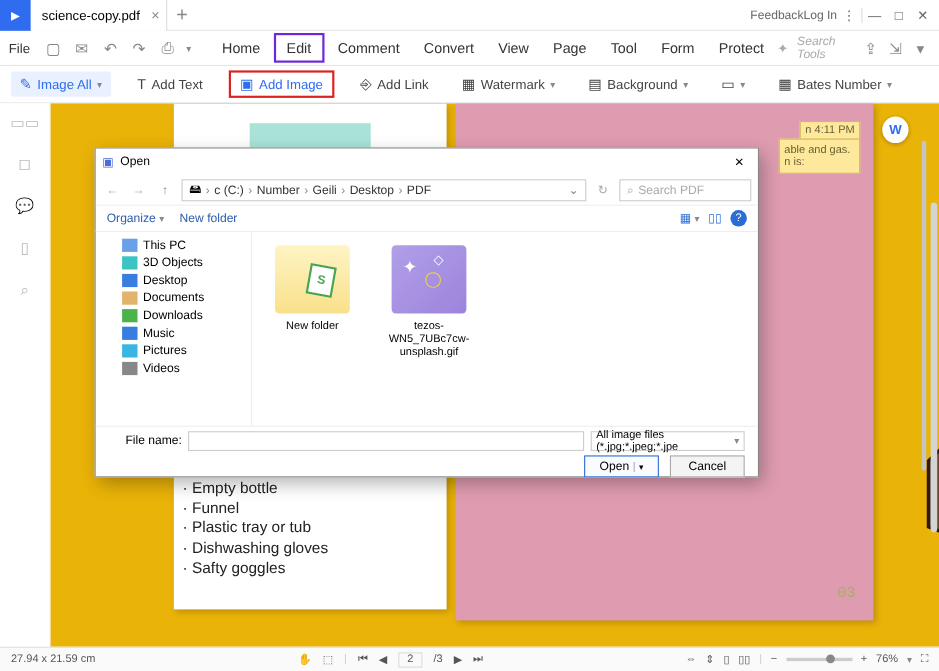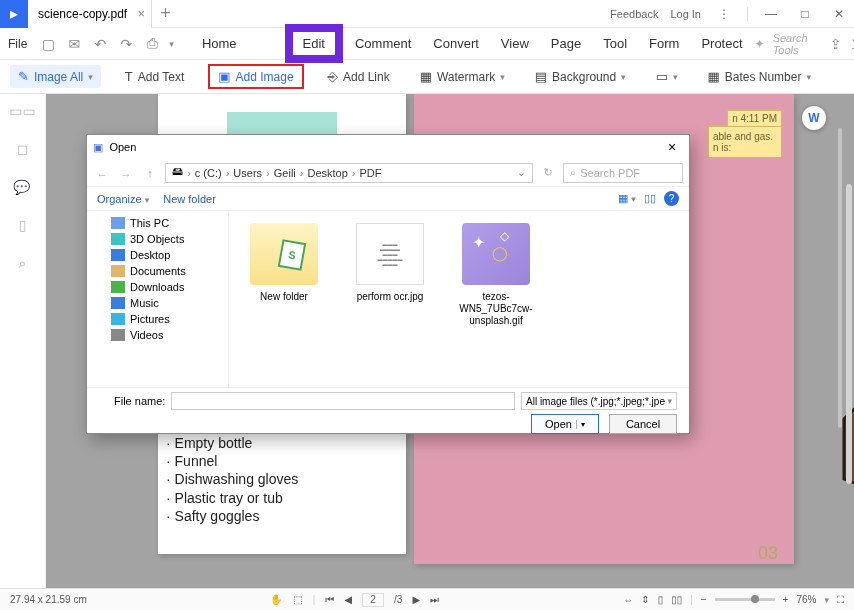--- a/index.html
+++ b/index.html
@@ -5,58 +5,58 @@
   * { box-sizing: border-box; font-family: "Segoe UI", Arial, sans-serif; }
   body { margin: 0; width: 854px; height: 610px; background: #fff; overflow: hidden; position: relative; }
   
   
   .titlebar { height: 28px; background: #fff; display: flex; align-items: center; border-bottom: 1px solid #e5e5e5; }
   .app-icon { width: 28px; height: 28px; background: #2f6cf0; display: flex; align-items: center; justify-content: center; color: #fff; font-size: 16px; }
   .tab { display: flex; align-items: center; gap: 8px; background: #fff; border-right: 1px solid #ddd; height: 28px; padding: 0 24px 0 10px; font-size: 12px; position: relative; }
   .tab-close { color: #888; font-size: 13px; cursor: pointer; position: absolute; right: 6px; }
   .tab-add { color: #888; font-size: 18px; padding: 0 8px; cursor: pointer; }
   .titlebar-spacer { flex: 1; }
-  .titlebar-right { display: flex; align-items: center; gap: 12px; padding-right: 4px; font-size: 11px; color: #666; justify-content: center; }
+  .titlebar-right { display: flex; align-items: center; padding-right: 4px; font-size: 11px; color: #666; justify-content: center; }
   .win-btn { width: 22px; height: 22px; display: flex; align-items: center; justify-content: center; color: #666; font-size: 12px; cursor: pointer; }
   
   
   .menubar { height: 32px; display: flex; align-items: center; border-bottom: 1px solid #e5e5e5; padding: 0 4px; gap: 2px; }
   .menubar-left { display: flex; align-items: center; gap: 8px; }
   .menu-icon { width: 18px; height: 18px; color: #888; display: flex; align-items: center; justify-content: center; font-size: 14px; cursor: pointer; }
   .file-label { font-size: 12px; color: #333; padding: 0 4px; cursor: pointer; }
   .menu-tabs { display: flex; align-items: center; gap: 2px; margin-left: 16px; }
   .menu-tab { padding: 4px 10px; font-size: 13px; color: #333; cursor: pointer; }
-  .menu-tab.active { border: 8px solid #6d28d9; margin-left: 36px; }
+  .menu-tab.active { border: 2px solid #6d28d9; }
   .menubar-right { margin-left: auto; display: flex; align-items: center; gap: 8px; padding-right: 6px; font-size: 12px; color: #aaa; }
   .search-tools { font-size: 11px; font-style: italic; }
   
   
   .toolbar { height: 34px; background: #fff; border-bottom: 1px solid #e5e5e5; display: flex; align-items: center; padding: 0 10px; gap: 18px; }
   .tool-btn { display: flex; align-items: center; gap: 5px; font-size: 12px; color: #444; cursor: pointer; padding: 4px 6px; }
   .tool-btn.edit-all { background: #e9f0ff; color: #2f6cf0; border-radius: 3px; padding: 4px 8px; }
   .tool-btn.add-image { border: 2px solid #d22; color: #2f6cf0; padding: 3px 8px; }
   .tool-icon { font-size: 13px; }
   .caret { font-size: 9px; color: #888; }
   
   
   .main { position: relative; height: calc(610px - 28px - 32px - 34px - 22px); display: flex; }
   .left-gutter { width: 46px; background: #fff; border-right: 1px solid #eee; display: flex; flex-direction: column; align-items: center; padding-top: 8px; gap: 20px; }
   .gutter-icon { width: 18px; height: 18px; color: #bbb; font-size: 14px; display: flex; align-items: center; justify-content: center; cursor: pointer; }
-  .doc-area { flex: 1; background: #a3a3a3; position: relative; overflow: hidden; }
+  .doc-area { flex: 1; background: #eab308; position: relative; overflow: hidden; }
   .page-left { position: absolute; left: 112px; top: 0; width: 248px; height: 460px; background: #fff; box-shadow: 2px 2px 6px rgba(0,0,0,0.2); }
   .page-right { position: absolute; left: 368px; top: 0; width: 380px; height: 470px; background: #df9cb0; box-shadow: 2px 2px 6px rgba(0,0,0,0.2); }
   
   .yellow-note { position: absolute; right: 12px; top: 32px; width: 74px; background: #fde89b; border: 1px solid #d4b960; font-size: 10px; padding: 4px; color: #6a6135; }
   .yellow-time { position: absolute; right: 12px; top: 16px; background: #fde89b; border: 1px solid #d4b960; font-size: 10px; padding: 2px 4px; color: #6a6135; }
   
   .materials { position: absolute; left: 120px; top: 340px; width: 230px; font-size: 14px; color: #222; line-height: 1.3; }
   .materials-item::before { content: "· "; }
   
   .volcano { position: absolute; left: 400px; top: 205px; width: 330px; height: 260px; }
-  .page-num { position: absolute; right: 16px; bottom: 0; font-size: 18px; color: #aa6; }
+  .page-num { position: absolute; right: 16px; bottom: 16px; font-size: 14px; color: #aa6; font-family: Liberation Mono, monospace; }
   
   .right-scroll { position: absolute; right: 2px; top: 90px; width: 6px; height: 300px; background: #d4d4d4; border-radius: 3px; }
   .content-scroll { position: absolute; right: 12px; top: 34px; width: 4px; height: 300px; background: #c4c4c4; border-radius: 2px; }
   
   .w-bubble { position: absolute; right: 28px; top: 12px; width: 24px; height: 24px; background: #fff; border-radius: 50%; box-shadow: 0 1px 4px rgba(0,0,0,0.3); display: flex; align-items: center; justify-content: center; color: #2f6cf0; font-weight: bold; font-size: 12px; }
   
   
   .dialog { position: absolute; left: 40px; top: 40px; width: 604px; height: 300px; background: #fff; border: 1px solid #888; box-shadow: 4px 6px 16px rgba(0,0,0,0.3); font-size: 11px; z-index: 10; }
   .dlg-title { height: 24px; display: flex; align-items: center; padding: 0 6px; gap: 6px; }
   .dlg-title-text { flex: 1; }
@@ -81,21 +81,21 @@
   .file-thumb { width: 68px; height: 62px; margin: 0 auto 6px; display: flex; align-items: center; justify-content: center; }
   .folder-thumb { background: linear-gradient(#fef4c4,#f9e08a); border-radius: 4px; position: relative; }
   .folder-thumb::after { content: "S"; position: absolute; color: #4ba54e; background: #fff; border: 2px solid #4ba54e; width: 20px; height: 24px; font-weight: bold; display: flex; align-items: center; justify-content: center; top: 18px; left: 30px; transform: rotate(10deg); }
   .doc-thumb { background: #fff; border: 1px solid #ddd; font-size: 5px; line-height: 1; padding: 4px; color: #888; }
   .gif-thumb { background: linear-gradient(135deg,#b19fe8,#9c84dc); border-radius: 4px; position: relative; }
   .tile-label { font-size: 10px; line-height: 1.2; word-wrap: break-word; }
   
   .dlg-footer { height: 48px; border-top: 1px solid #eee; padding: 4px 12px; }
   .filename-row { display: flex; align-items: center; gap: 6px; margin-bottom: 4px; padding-left: 15px; }
   .filename-input { flex: 1; height: 18px; border: 1px solid #ccc; }
-  .filetype-select { width: 156px; height: 18px; border: 1px solid #ccc; font-size: 10px; padding: 0 4px; display: flex; align-items: center; justify-content: space-between; }
+  .filetype-select { width: 140px; height: 18px; border: 1px solid #ccc; font-size: 10px; padding: 0 4px; display: flex; align-items: center; justify-content: space-between; }
   .btn-row { display: flex; justify-content: flex-end; gap: 10px; }
   .dlg-btn { width: 68px; height: 20px; border: 1px solid #aaa; background: #f4f4f4; font-size: 11px; display: flex; align-items: center; justify-content: center; cursor: pointer; }
   .dlg-btn.primary { border: 1px solid #2a6dd4; background: #f9fbff; }
   
   
   .statusbar { height: 22px; background: #fafafa; border-top: 1px solid #e0e0e0; display: flex; align-items: center; padding: 3px 10px; font-size: 10px; color: #555; position: absolute; bottom: 0; left: 0; right: 0; }
   .statusbar-center { margin-left: auto; display: flex; align-items: center; gap: 10px; }
   .statusbar-right { margin-left: auto; display: flex; align-items: center; gap: 8px; }
   .page-input { border: 1px solid #ddd; width: 22px; height: 14px; text-align: center; }
   .zoom-slider { width: 60px; height: 3px; background: #ccc; position: relative; }
@@ -214,43 +214,43 @@
         <path d="M 60 110 Q 150 50 240 80 Q 260 110 240 130 Q 160 160 80 140 Z" fill="#5d7a3a" stroke="#2a1a0f" stroke-width="3"></path>
         <path d="M 120 130 Q 160 100 200 120 Q 210 160 170 180 Q 130 180 120 150 Z" fill="#ed5a2a" stroke="#2a1a0f" stroke-width="3"></path>
         <ellipse cx="170" cy="80" rx="22" ry="12" fill="#f24e2e" stroke="#2a1a0f" stroke-width="3"></ellipse>
         <path d="M 155 140 Q 165 190 155 220" stroke="#2a1a0f" stroke-width="2" fill="none"></path>
         <text x="115" y="250" font-size="22" fill="#2a1a0f" font-family="cursive">4400°c</text>
       </svg>
     </div>
     <div class="materials">
       <div class="materials-item">Empty bottle</div>
       <div class="materials-item">Funnel</div>
+      <div class="materials-item">Plastic tray or tub</div>
       <div class="materials-item">Dishwashing gloves</div>
-      <div class="materials-item">Plastic tray or tub</div>
       <div class="materials-item">Safty goggles</div>
     </div>
     <div class="content-scroll"></div>
     <div class="w-bubble">W</div>
 
     <div class="dialog">
       <div class="dlg-title">
         <span style="color:#4a6edc">▣</span>
         <span class="dlg-title-text">Open</span>
         <span class="dlg-close">×</span>
       </div>
       <div class="dlg-nav">
         <span class="nav-arrow">←</span>
         <span class="nav-arrow">→</span>
         <span class="nav-arrow" style="color:#888">↑</span>
         <div class="breadcrumb">
           <span>🖴</span>
           <span class="crumb-sep">›</span>
           <span class="crumb">c (C:)</span>
           <span class="crumb-sep">›</span>
-          <span class="crumb">Users</span>
+          <span class="crumb">Number</span>
           <span class="crumb-sep">›</span>
           <span class="crumb">Geili</span>
           <span class="crumb-sep">›</span>
           <span class="crumb">Desktop</span>
           <span class="crumb-sep">›</span>
           <span class="crumb">PDF</span>
           <span style="margin-left:auto;color:#888">⌄</span>
         </div>
         <span class="nav-arrow">↻</span>
         <div class="nav-search">
@@ -299,24 +299,20 @@
             </div>
           <div class="side-item">
               <span class="side-icon" style="background:#888"></span>
               <span>Videos</span>
             </div>
         </div>
         <div class="file-pane">
           <div class="file-tile">
             <div class="file-thumb folder-thumb"></div>
             <div class="tile-label">New folder</div>
-          </div>
-          <div class="file-tile">
-            <div class="file-thumb doc-thumb">▬▬▬<br>▬▬▬▬<br>▬▬▬<br>▬▬▬▬▬<br>▬▬▬</div>
-            <div class="tile-label">perform ocr.jpg</div>
           </div>
           <div class="file-tile">
             <div class="file-thumb gif-thumb">
               <span style="position:absolute;top:10px;left:10px;color:#fff;font-size:16px">✦</span>
               <span style="position:absolute;top:22px;left:30px;color:#f4d048;font-size:14px">◯</span>
               <span style="position:absolute;top:6px;left:38px;color:#fff;font-size:12px">◇</span>
             </div>
             <div class="tile-label">tezos-WN5_7UBc7cw-unsplash.gif</div>
           </div>
         </div>

